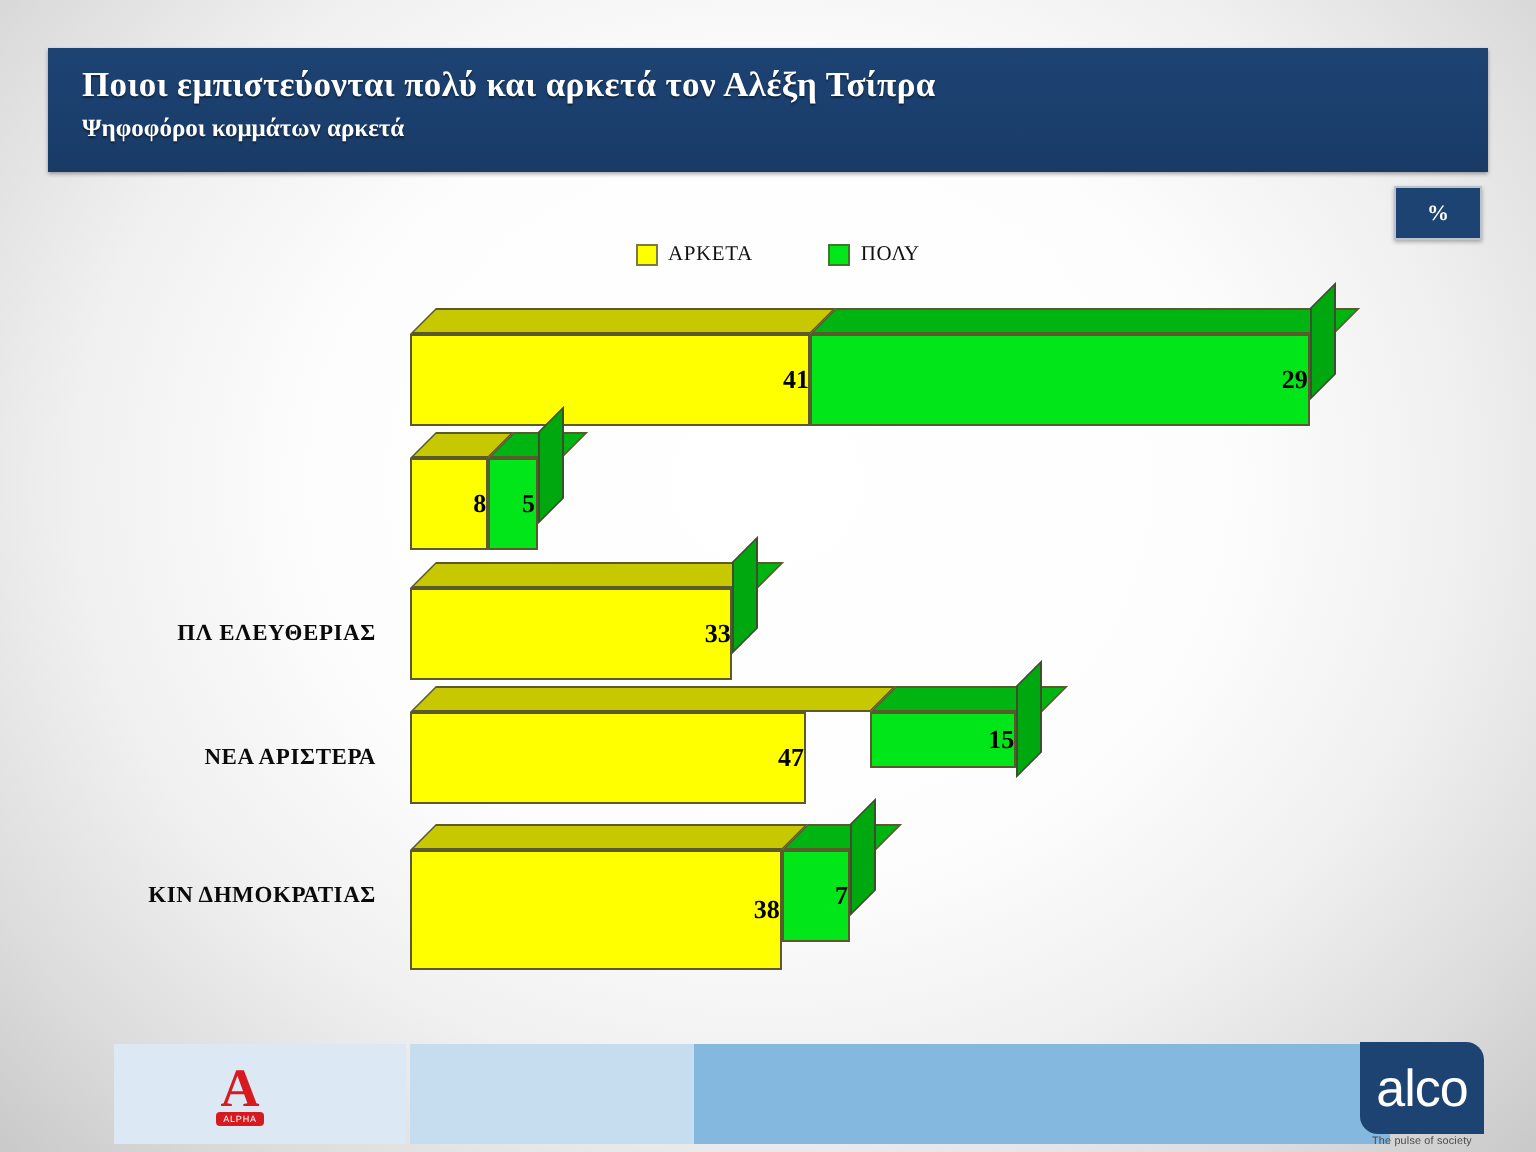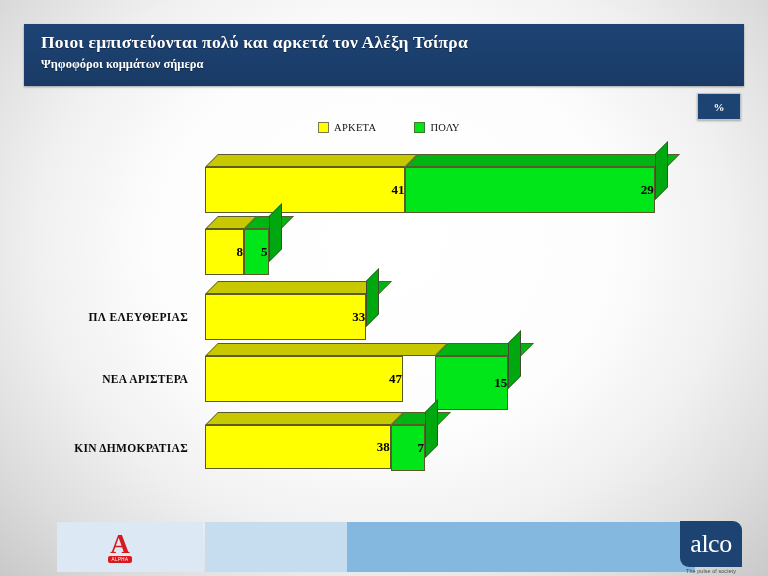--- a/index.html
+++ b/index.html
@@ -114,36 +114,36 @@
     padding:1px 4px;border-radius:2px;letter-spacing:.4px;
     font-family:"Liberation Sans", sans-serif;
   }
   #alco-box{
     position:absolute;left:680px;top:16px;width:62px;height:46px;
     background:#1d4373;border-radius:0 9px 0 9px;
     display:flex;align-items:center;justify-content:center;
   }
   #alco-word{
     color:#fff;font-size:26px;font-weight:normal;line-height:26px;
-    font-family:Liberation Serif, serif;letter-spacing:-.5px;text-align:center;
+    font-family:Liberation Sans, sans-serif;letter-spacing:-.5px;text-align:center;
   }
   #alco-tag{
     position:absolute;left:680px;top:63px;width:62px;text-align:center;
     color:#4a4a4a;font-size:5.4px;letter-spacing:.1px;
     font-family:"Liberation Sans", sans-serif;
   }
 </style>
 </head>
 <body>
 
 <div id="slide">
 
   <div id="header">
     <div id="header-title">Ποιοι εμπιστεύονται πολύ και αρκετά τον Αλέξη Τσίπρα</div>
-    <div id="header-subtitle">Ψηφοφόροι κομμάτων σήμερα</div>
+    <div id="header-subtitle">Ψηφοφόροι κομμάτων αρκετά</div>
   </div>
 
   <div id="pct-badge">
     <span>%</span>
   </div>
 
   <div id="legend">
     <div class="legend-item">
       <span class="legend-swatch" style="background:#ffff00"></span>
       <span class="legend-label">ΑΡΚΕΤΑ</span>
@@ -202,30 +202,30 @@
       <div class="bar-group">
         <div class="seg yellow" style="left: 0px; top: 0px;">
           <div class="top" style="left: 205px; top: 343px; width: 229.83px; height: 13px; transform: skewX(-45deg); transform-origin: left bottom;"></div>
           <div class="front" style="left: 205px; top: 356px; width: 198px; height: 46px;">
             <span class="val">47</span>
           </div>
         </div>
         <div class="seg green" style="left: 0px; top: 0px;">
           <div class="top" style="left: 434.83px; top: 343px; width: 86.35px; height: 13px; transform: skewX(-45deg); transform-origin: left bottom;"></div>
           <div class="side" style="left: 508.18px; top: 343px; width: 13px; height: 46px; transform: skewY(-45deg); transform-origin: left top;"></div>
-          <div class="front" style="left: 434.83px; top: 356px; width: 73.35px; height: 54px; padding-left: 32px;">
+          <div class="front" style="left: 434.83px; top: 356px; width: 73.35px; height: 28px; padding-left: 32px;">
             <span class="val">15</span>
           </div>
         </div>
       </div>
       <div class="row-label" style="left: 20px; width: 168px; top: 448px;">ΚΙΝ ΔΗΜΟΚΡΑΤΙΑΣ</div>
       <div class="bar-group">
         <div class="seg yellow" style="left: 0px; top: 0px;">
           <div class="top" style="left: 205px; top: 412px; width: 185.82px; height: 13px; transform: skewX(-45deg); transform-origin: left bottom;"></div>
-          <div class="front" style="left: 205px; top: 425px; width: 185.82px; height: 44px; padding-left: 38px;">
+          <div class="front" style="left: 205px; top: 425px; width: 185.82px; height: 60px; padding-left: 38px;">
             <span class="val">38</span>
           </div>
         </div>
         <div class="seg green" style="left: 0px; top: 0px;">
           <div class="top" style="left: 390.82px; top: 412px; width: 47.23px; height: 13px; transform: skewX(-45deg); transform-origin: left bottom;"></div>
           <div class="side" style="left: 425.05px; top: 412px; width: 13px; height: 46px; transform: skewY(-45deg); transform-origin: left top;"></div>
           <div class="front" style="left: 390.82px; top: 425px; width: 34.23px; height: 46px;">
             <span class="val">7</span>
           </div>
         </div>

